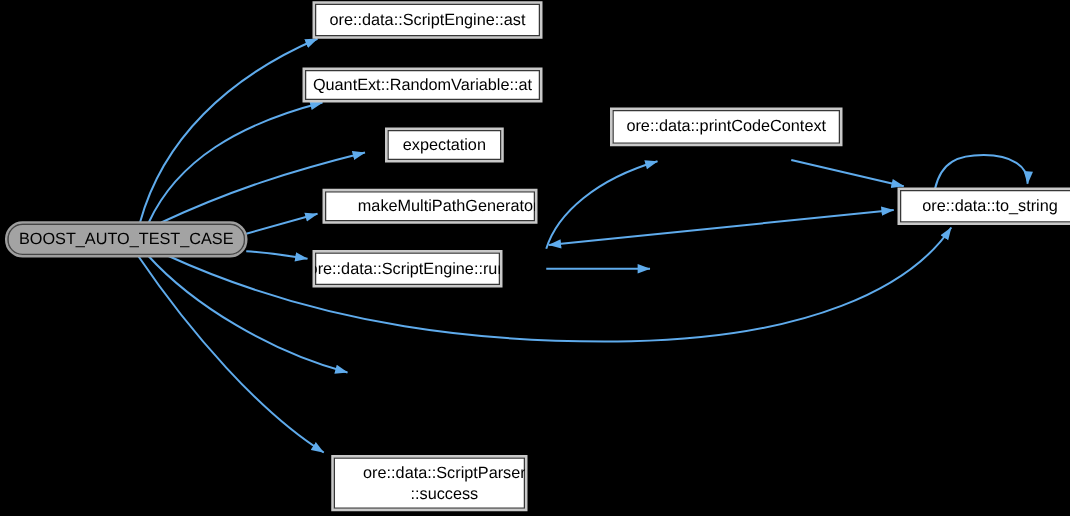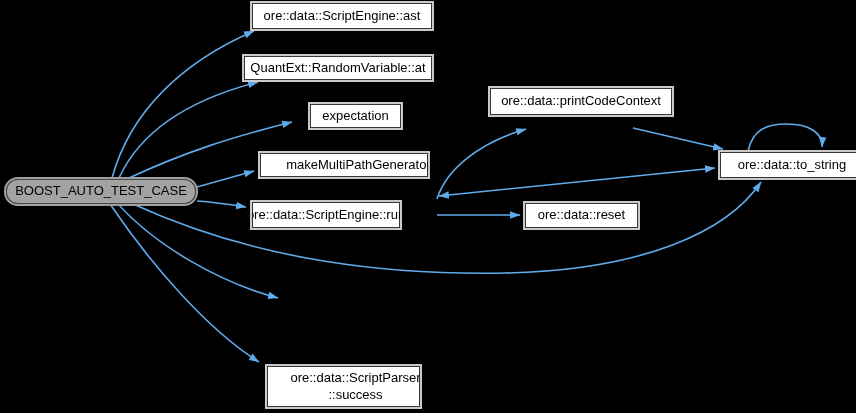--- a/index.html
+++ b/index.html
@@ -71,19 +71,18 @@
   <div class="node" style="left:298px; top:104px; width:91px; height:24px;margin-left:12px;">expectation</div>
 
   <div class="node" style="left:260px; top:153px; width:168px; height:24px;padding-left:29px;">makeMultiPathGenerator</div>
 
   <div class="node" style="left:252px; top:202px; width:148px; height:26px;">ore::data::ScriptEngine::run</div>
 
   <div class="node" style="left:490px; top:88px; width:182px; height:27px;">ore::data::printCodeContext</div>
 
   <div class="node" style="left:720px; top:152px; width:144px; height:26px;">ore::data::to_string</div>
 
-  <div class="node" style="left:525px; top:203px; width:113px; height:25px;">ore::data::reset</div>
 
 
   <div class="node" style="left:267px; top:366px; width:153px; height:41px;padding-left:24px;">ore::data::ScriptParser
 ::success</div>
 
 </div>
 
 </body></html>

